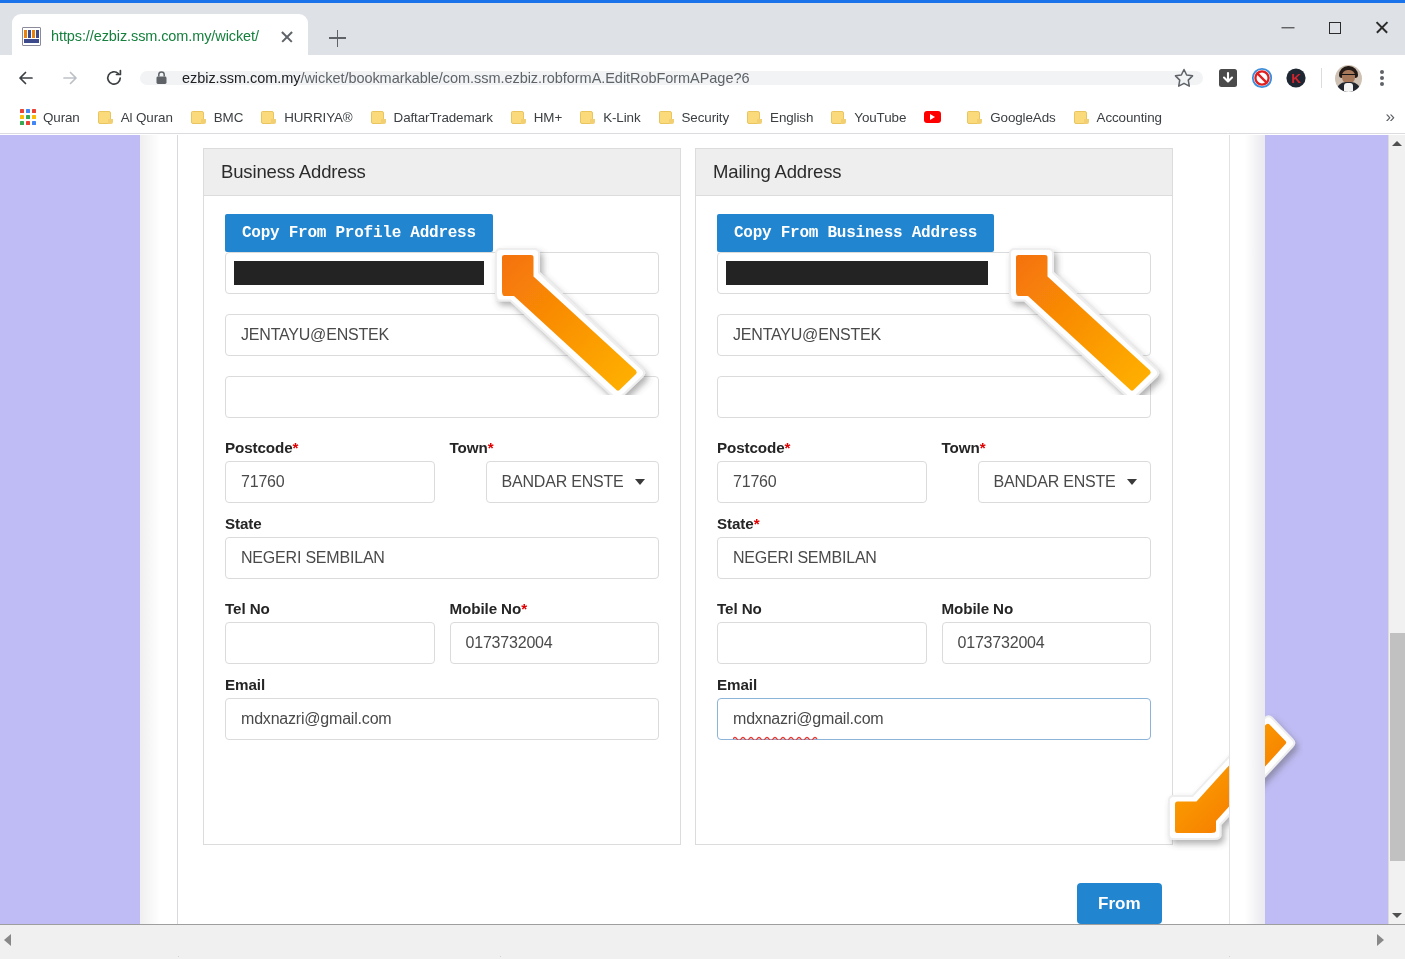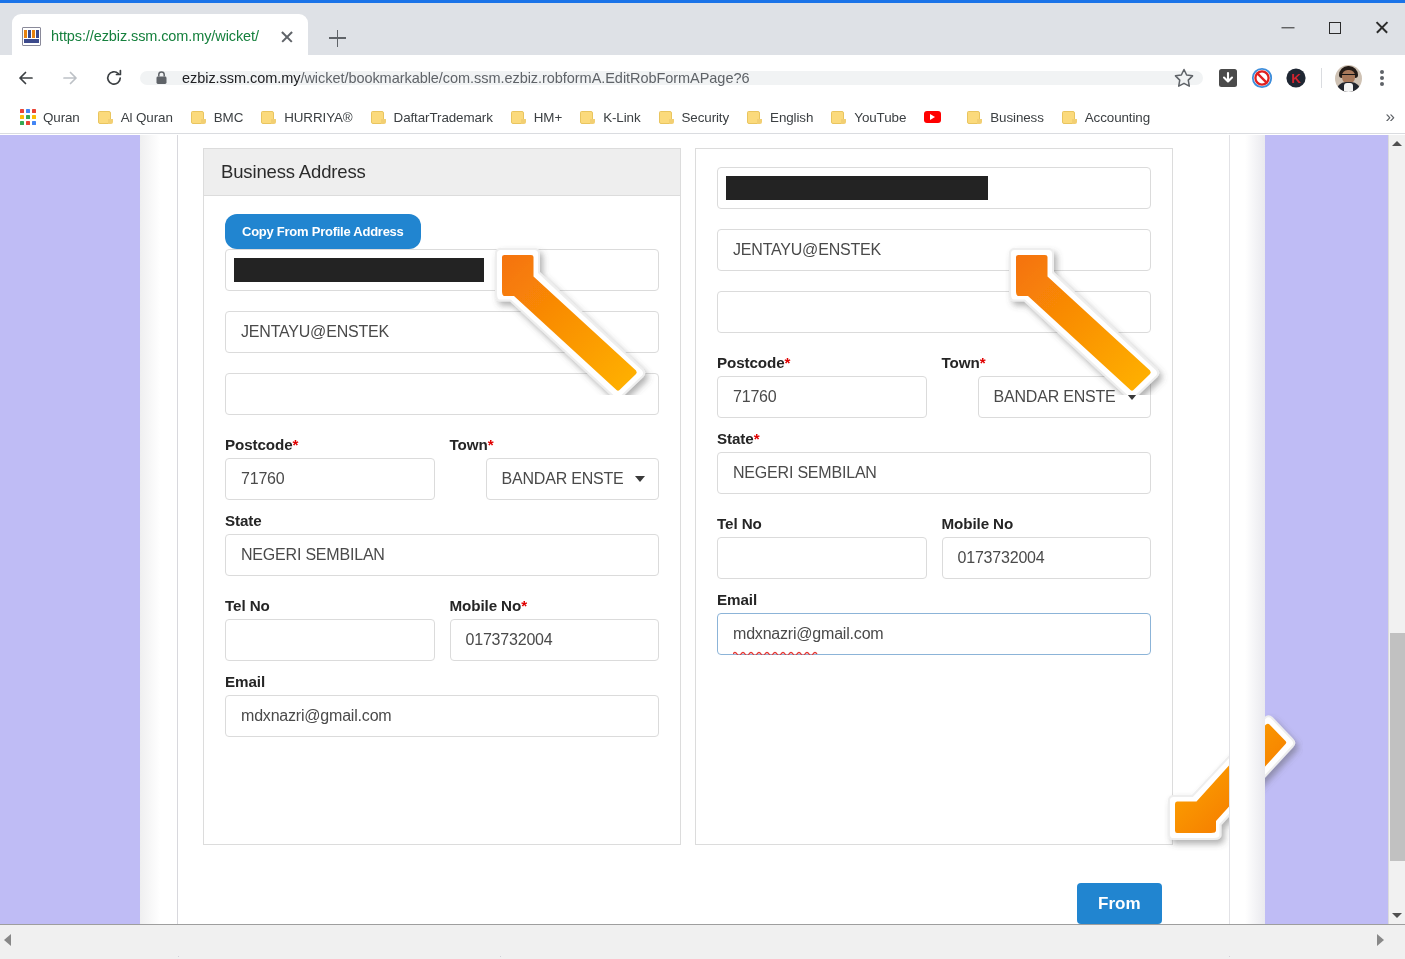--- a/index.html
+++ b/index.html
@@ -154,23 +154,23 @@
     position:absolute; background:#ffffff; border:1px solid #dcdcdc;
   }
   .panel-head {
     height:47px; background:#eeeeee; border-bottom:1px solid #dcdcdc;
     display:flex; align-items:center; padding-left:17px;
   }
   .panel-title { font-size:18.5px; color:#2b2b2b; font-weight:400; letter-spacing:-0.15px;}
   .panel-body { padding:18px 21px 20px 21px; position:relative; }
 
   .copy-btn {
-    background:#2185d0; color:#ffffff; border:none; border-radius:12px;
-    font-family:Liberation Sans, sans-serif;
-    font-size:13px; font-weight:bold; padding:11px 17px; cursor:pointer;
+    background:#2185d0; color:#ffffff; border:none; border-radius:2px;
+    font-family:Liberation Mono, monospace;
+    font-size:16px; font-weight:bold; padding:11px 17px; cursor:pointer;
     letter-spacing:-0.25px; line-height:1;
   }
 
   .fld-label {
     font-size:15.2px; font-weight:bold; color:#252525; margin:12px 0 5px 0; letter-spacing:-0.1px;
   }
   .req { color:#e00000; font-weight:bold; }
 
   .inp {
     width:100%; height:42px; border:1px solid #dbdbdb; border-radius:4px;
@@ -407,21 +407,21 @@
       <span class="bm-label">YouTube</span>
     </div>
     <div class="bm">
       <span class="bm-yt"></span>
     </div>
     <div class="bm">
       <span class="folder">
           <span class="fb"></span>
           <span class="ft"></span>
         </span>
-      <span class="bm-label">Business</span>
+      <span class="bm-label">GoogleAds</span>
     </div>
     <div class="bm">
       <span class="folder">
           <span class="fb"></span>
           <span class="ft"></span>
         </span>
       <span class="bm-label">Accounting</span>
     </div>
     <span class="bm-overflow">»</span>
   </div>
@@ -491,22 +491,26 @@
           </div>
 
           <div class="fld-label">
             <span>Email</span>
           </div>
           <input class="inp" value="mdxnazri@gmail.com" style="">
         </div>
       </div>
 
       <div class="panel" style="left:517px; top:13px; width:478px; height:697px;">
+        <div class="panel-head">
+          <span class="panel-title">Mailing Address</span>
+        </div>
         <div class="panel-body">
 
+          <button class="copy-btn">Copy From Business Address</button>
 
           <div style="position:relative;">
             <input class="inp" value="" style="">
             <span class="redacted" style="width:262px;"></span>
           </div>
 
           <div style="height:20px"></div>
           <input class="inp" value="JENTAYU@ENSTEK" style="">
 
           <div style="height:20px"></div>

